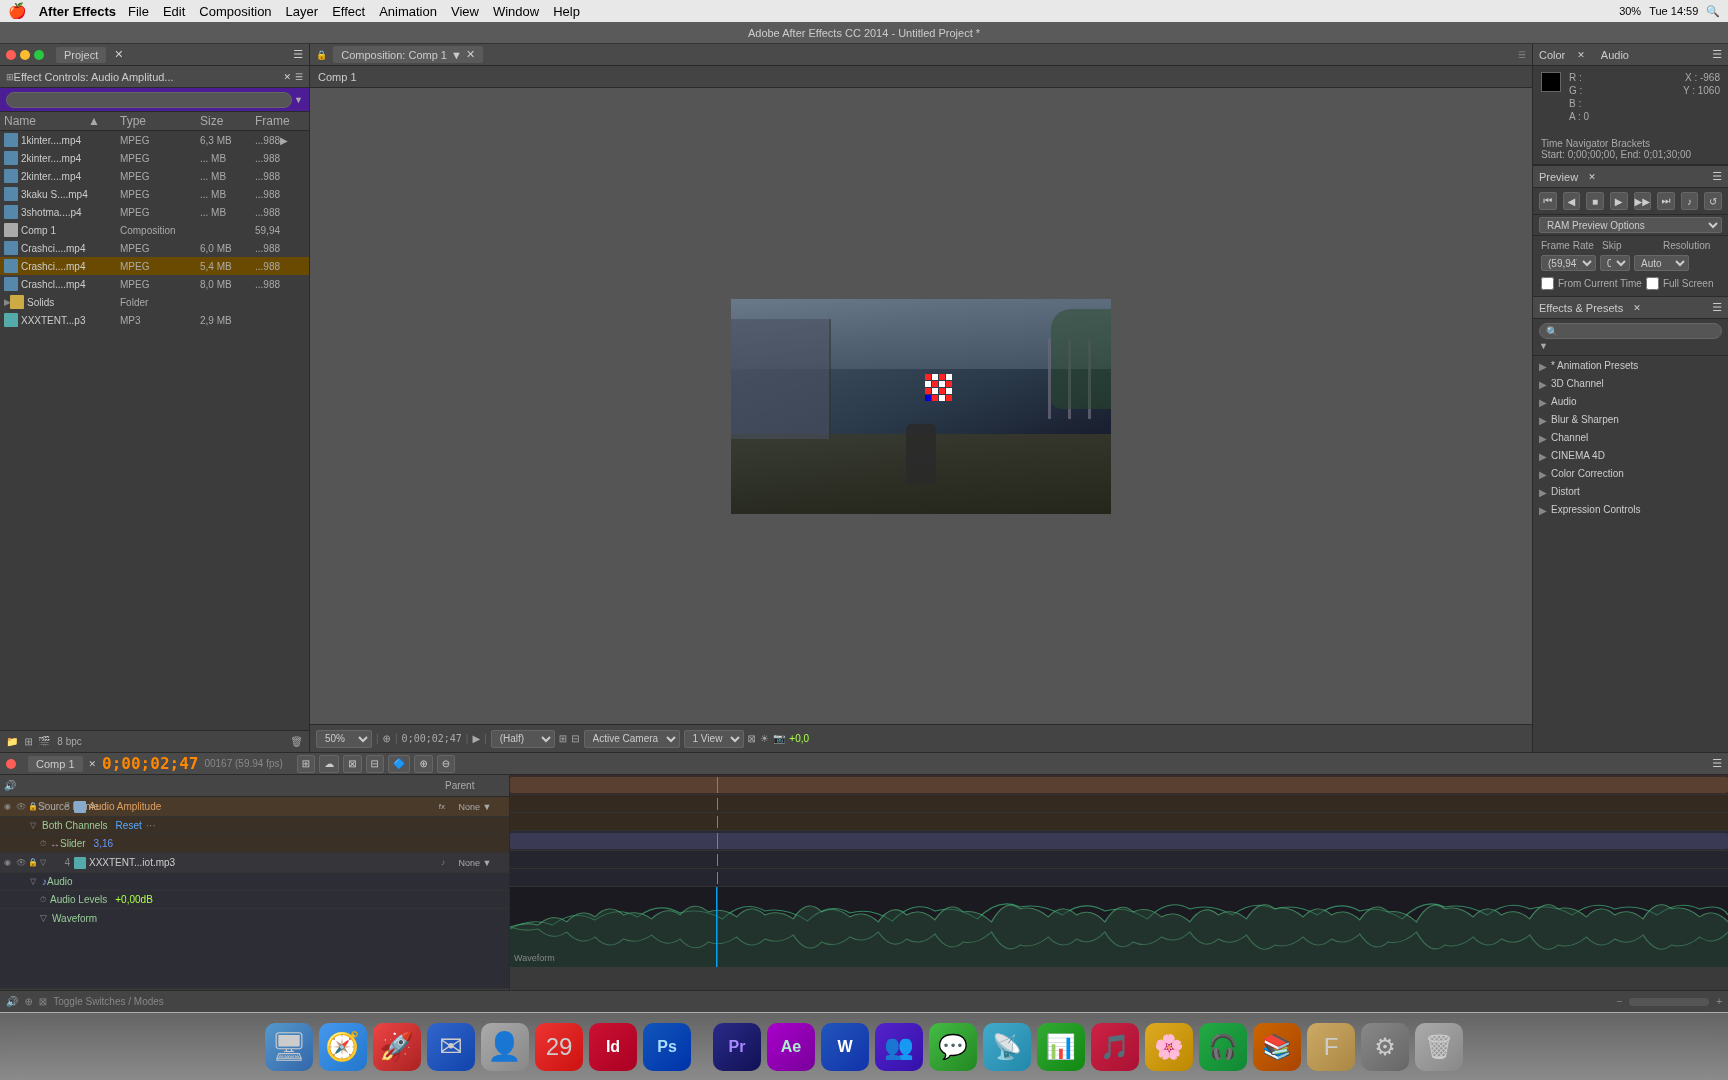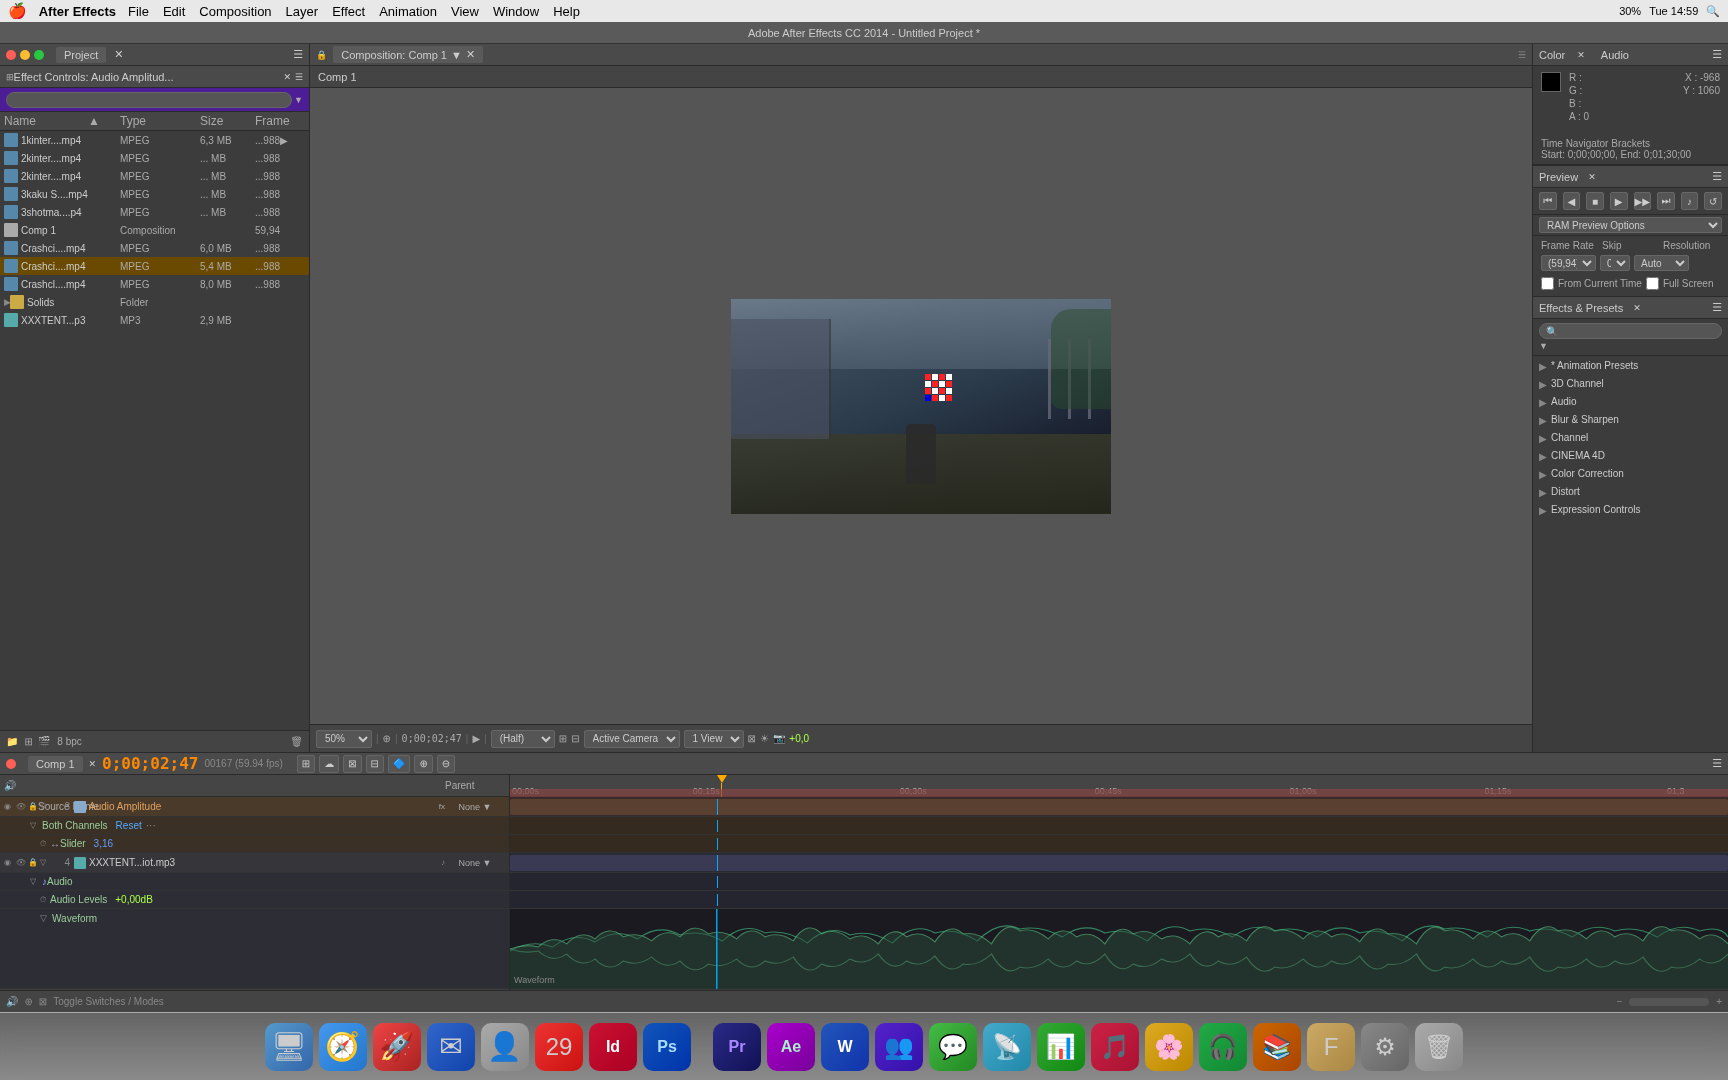--- a/index.html
+++ b/index.html
@@ -1061,36 +1061,20 @@
 
         <div class="sub-row" style="background:#2d2d35; padding-left:40px; height:80px; align-items:flex-start; padding-top:4px;">
           <span style="font-size:9px; color:#888; width:12px;">▽</span>
           <span class="sub-label">Waveform</span>
         </div>
 
       </div>
 
       <div class="timeline-right">
 
-        <div class="timeline-ruler">
-          <div style="position:absolute; top:0; left:0; width:100%; height:100%; display:flex; align-items:flex-end; padding: 0 4px;">
-            <span style="position:absolute; left:2px; font-size:9px; color:#aaa;">00;00s</span>
-            <span style="position:absolute; left:15%; font-size:9px; color:#aaa;">00;15s</span>
-            <span style="position:absolute; left:32%; font-size:9px; color:#aaa;">00;30s</span>
-            <span style="position:absolute; left:48%; font-size:9px; color:#aaa;">00;45s</span>
-            <span style="position:absolute; left:64%; font-size:9px; color:#aaa;">01;00s</span>
-            <span style="position:absolute; left:80%; font-size:9px; color:#aaa;">01;15s</span>
-            <span style="position:absolute; left:95%; font-size:9px; color:#aaa;">01;3</span>
-          </div>
-
-          <div style="position:absolute; top:0; left:17%; width:0; height:0; border-left: 5px solid transparent; border-right: 5px solid transparent; border-top: 8px solid #ffaa00;"></div>
-          <div style="position:absolute; top:8px; left:calc(17% + 4px); width:1px; height:14px; background:#ffaa00;"></div>
-
-          <div style="position:absolute; top:14px; left:0; width:100%; height:8px; background: #884444; opacity:0.7;"></div>
-        </div>
 
         <div style="height:20px; border-bottom:1px solid #333; position:relative; background:#3a2a2a;">
           <div style="position:absolute; left:0; right:0; top:2px; height:16px; background:#5a4030; border-radius:2px;">
 
             <div style="position:absolute; left:17%; top:0; width:1px; height:100%; background:#00aaff;"></div>
           </div>
         </div>
 
         <div style="height:18px; border-bottom:1px solid #333; position:relative; background:#352a20;">
           <div style="position:absolute; left:17%; top:3px; width:1px; height:12px; background:#00aaff;"></div>

